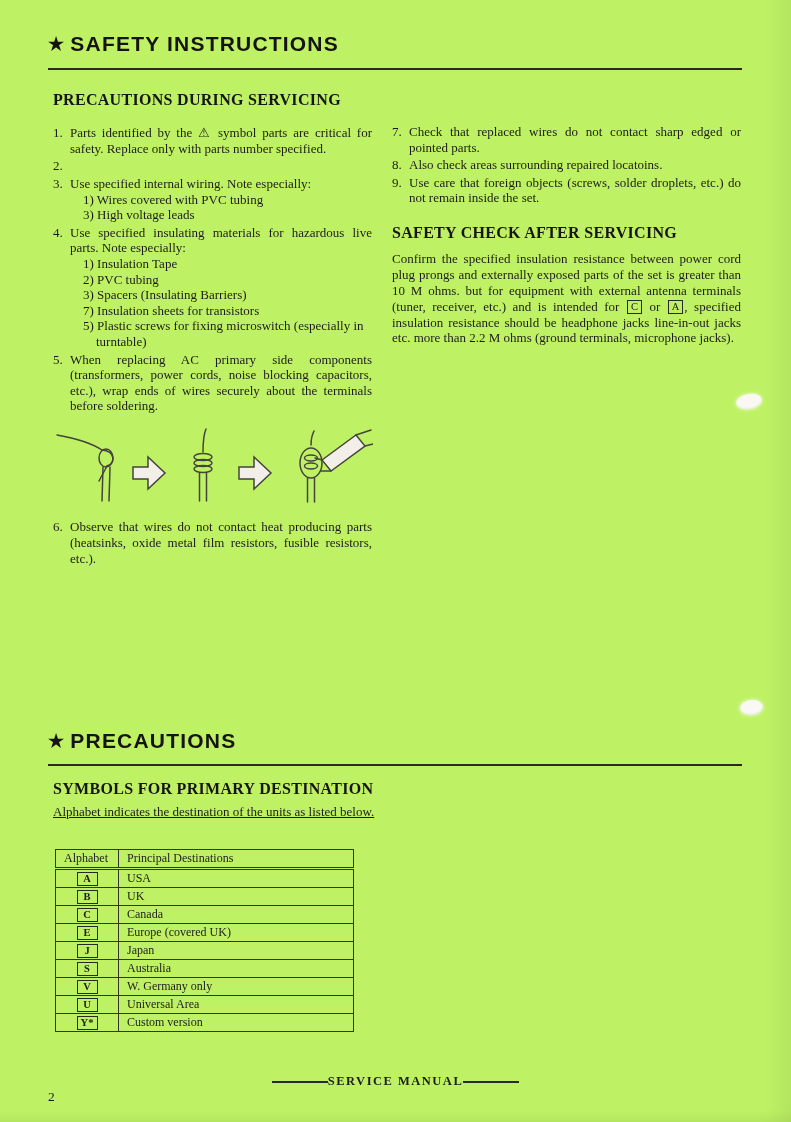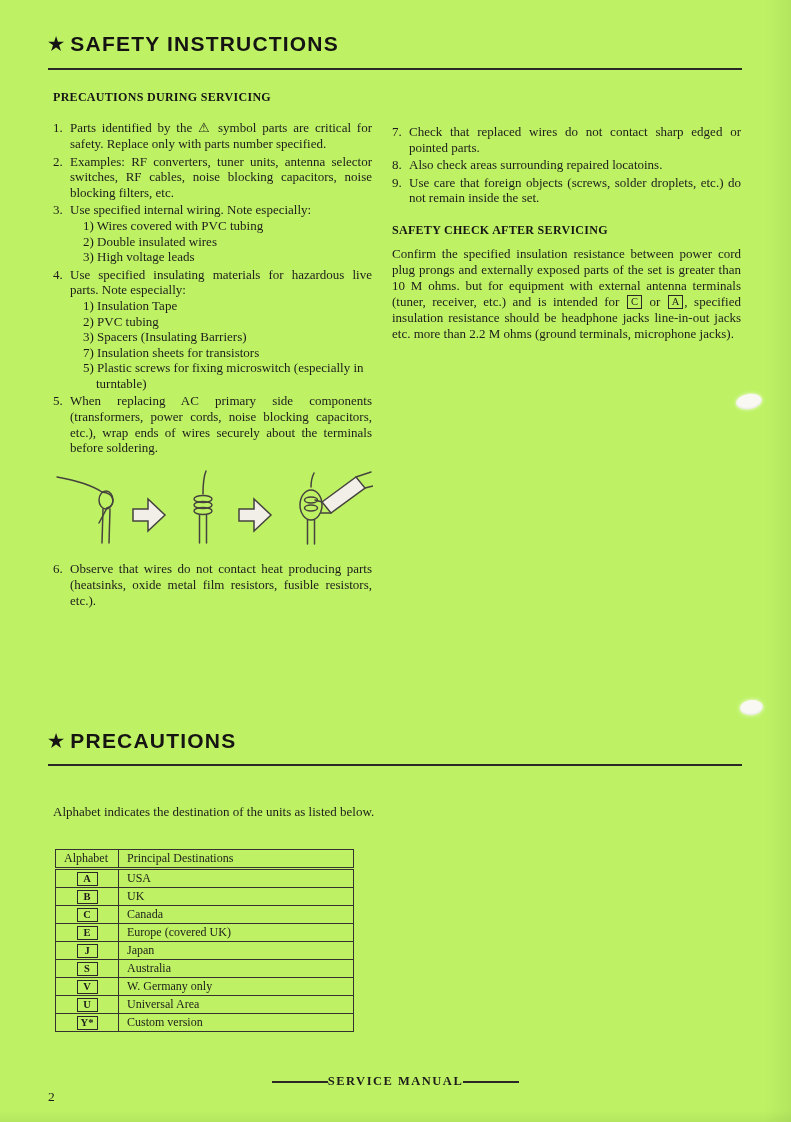--- a/index.html
+++ b/index.html
@@ -29,21 +29,21 @@
     white-space:nowrap;
   }
   .title-safety{top:32px;}
   .title-info{top:729px;}
   .star{font-size:18px;margin-right:5px;vertical-align:1px;}
   .rule{position:absolute;left:48px;width:694px;height:2px;background:#2a2927;}
   .rule-top{top:68px;}
   .rule-info{top:764px;}
 
   .sec-heading{
-    font-weight:bold;font-size:12px;letter-spacing:0.3px;color:#161514;
+    font-weight:bold;font-size:16px;letter-spacing:0.3px;color:#161514;
     margin:0;
   }
 
   
   .col-left{position:absolute;left:53px;top:90px;width:319px;font-size:13px;line-height:1.2;}
   .col-left .sec-heading{margin-bottom:16px;}
   .col-right{position:absolute;left:392px;top:124px;width:349px;font-size:13px;line-height:1.2;}
 
   .item{display:flex;margin-bottom:2px;}
   .num{flex:0 0 17px;}
@@ -56,21 +56,21 @@
   .boxed{
     display:inline-block;border:1px solid #2a2927;
     font-size:10.5px;line-height:11px;padding:0 3px 1px 3px;margin:0 1px;
     vertical-align:1px;font-weight:normal;
   }
 
   .illus{margin:13px 0 9px 0;}
 
   
   .symbols-heading{position:absolute;left:53px;top:780px;}
-  .intro{position:absolute;left:53px;top:804px;width:322px;font-size:13px;line-height:1.25;text-align:left;}
+  .intro{position:absolute;left:53px;top:804px;width:322px;font-size:13px;line-height:1.25;text-align:left;text-decoration:underline;}
 
   .desttable{
     position:absolute;left:55px;top:849px;
     border-collapse:collapse;font-size:12px;color:#1d1c1a;
   }
   .desttable th,.desttable td{
     border:1px solid #35332f;
     height:15px;padding:1px 8px;text-align:left;font-weight:normal;
     vertical-align:middle;
   }
@@ -115,30 +115,28 @@
     <div class="sec-heading">PRECAUTIONS DURING SERVICING</div>
 
     <div class="item">
       <span class="num">1.</span>
       <span class="itext">Parts identified by the ⚠ symbol parts are critical for safety. Replace only with parts number specified.</span>
     </div>
 
     <div class="item">
       <span class="num">2.</span>
       <span class="itext">
-        <div class="para-cont">Examples: RF converters, tuner units, antenna selector switches, RF cables, noise blocking capacitors, noise blocking filters, etc.</div>
       </span>
     </div>
 
     <div class="item">
       <span class="num">3.</span>
       <span class="itext">
         <div>Use specified internal wiring. Note especially:</div>
         <div class="sub">1) Wires covered with PVC tubing</div>
-        <div class="sub">2) Double insulated wires</div>
         <div class="sub">3) High voltage leads</div>
       </span>
     </div>
 
     <div class="item">
       <span class="num">4.</span>
       <span class="itext">
         <div>Use specified insulating materials for hazardous live parts. Note especially:</div>
         <div class="sub">1) Insulation Tape</div>
         <div class="sub">2) PVC tubing</div>
@@ -218,20 +216,21 @@
     <p class="para">
       <span>Confirm the specified insulation resistance between power cord plug prongs and externally exposed parts of the set is greater than 10 M ohms. but for equipment with external antenna terminals (tuner, receiver, etc.) and is intended for </span><span class="boxed">C</span><span> or </span><span class="boxed">A</span><span>, specified insulation resistance should be headphone jacks line-in-out jacks etc. more than 2.2 M ohms (ground terminals, microphone jacks).</span>
     </p>
   </div>
 
   <div class="main-title title-info">
     <span class="star">★</span><span>PRECAUTIONS</span>
   </div>
   <div class="rule rule-info"></div>
 
+  <div class="sec-heading symbols-heading">SYMBOLS FOR PRIMARY DESTINATION</div>
   <div class="intro">Alphabet indicates the destination of the units as listed below.</div>
 
   <table class="desttable">
     <tbody>
         <tr>
       <th class="col-sym">Alphabet</th>
       <th class="col-dest">Principal Destinations</th>
     </tr>
     <tr>
       <td class="col-sym"><span class="sbox">A</span></td>

